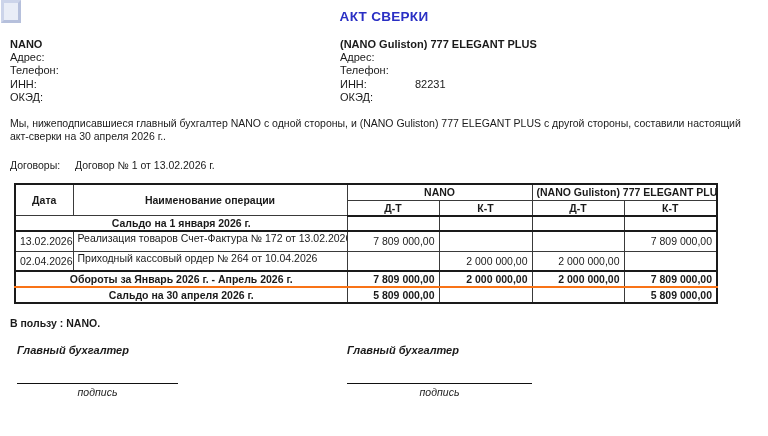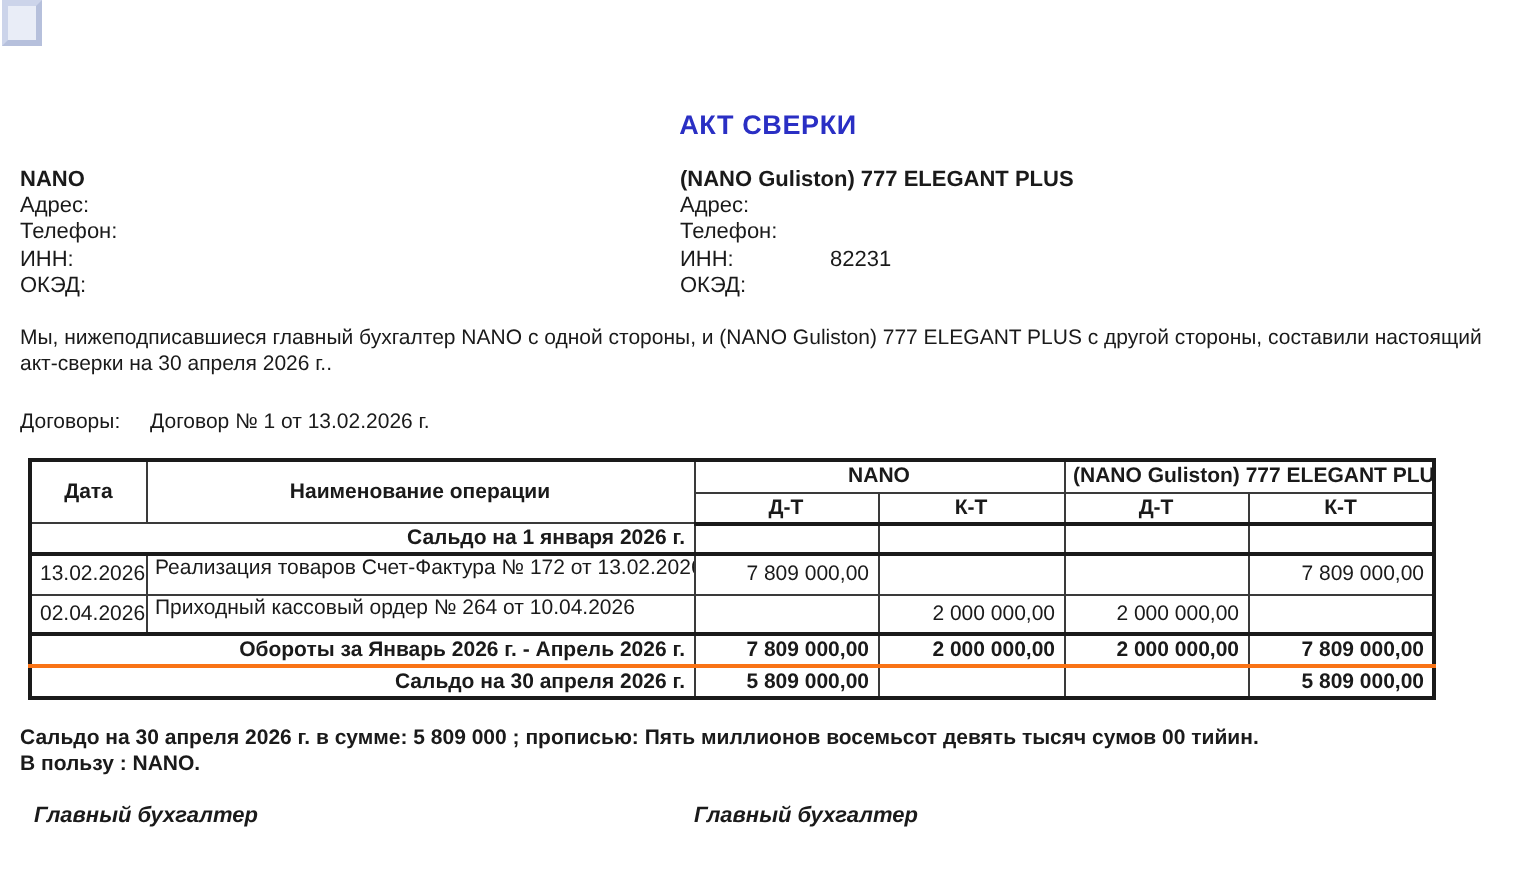--- a/index.html
+++ b/index.html
@@ -6,21 +6,21 @@
   html,body { margin:0; padding:0; }
   body {
     width:768px; height:436px; background:#ffffff; overflow:hidden;
     font-family:"Liberation Sans", sans-serif; color:#1a1a1a; position:relative;
   }
   .corner-btn {
     position:absolute; left:1px; top:0; width:20px; height:23px;
     background:#e9edf7; border:3px solid #ccd4ea;
     border-right-color:#b6c0dc; border-bottom-color:#b6c0dc;
   }
-  .doc-header { text-align:center; padding-top:9px;margin-top:46px; }
+  .doc-header { text-align:center; padding-top:9px; }
   .doc-title { font-size:13.5px; font-weight:bold; color:#2a2fc4; letter-spacing:.3px; }
   .doc-subtitle { font-size:12px; color:#3b48d6; margin-top:4px; }
   .doc-period { font-size:12px; color:#3b48d6; margin-top:2px; }
 
   .parties { display:flex; margin-top:14px; padding-left:10px; font-size:11px; }
   .party { line-height:13.2px; }
   .party-left { width:330px; }
   .party-name { font-weight:bold; }
   .inn-label { display:inline-block; width:75px; }
 
@@ -34,21 +34,21 @@
     border:2px solid #1a1a1a;
   }
   .acttable th, .acttable td {
     border:1px solid #3a3a3a; padding:1px 4px; overflow:hidden; white-space:nowrap;
   }
   .acttable th { font-weight:bold; text-align:center; vertical-align:middle; }
   .hdr1 th { height:16px; }
   .hdr2 th { height:15px; border-bottom:2px solid #1a1a1a;margin-left:12px; }
   .row-opening td { height:11px; border-bottom:2px solid #1a1a1a; }
   .row-data td { height:20px; }
-  .label-cell { text-align:right; font-weight:bold; vertical-align:middle; }
+  .label-cell { text-align:center; font-weight:bold; vertical-align:middle; }
   .date-cell { text-align:center; vertical-align:middle; }
   .op-cell { text-align:left; vertical-align:top; white-space:normal; line-height:11px; padding-top:2px; }
   .num { text-align:right; vertical-align:middle; }
   .row-turnover td { height:13px; font-weight:bold; border-top:2px solid #1a1a1a; border-bottom:2px solid #f97316; }
   .row-closing td { height:13px; font-weight:bold; }
 
   .summary { font-size:10.5px; font-weight:bold; line-height:12.5px; margin-top:13px; padding-left:10px; }
   .signatures { display:flex; margin-top:14px; }
   .sig-block-left { margin-left:17px; width:315px; }
   .sig-block-right { margin-left:15px; }
@@ -150,21 +150,20 @@
       <td colspan="2" class="label-cell">Сальдо на  30 апреля 2026 г.</td>
       <td class="num">5 809 000,00</td>
       <td class="num"></td>
       <td class="num"></td>
       <td class="num">5 809 000,00</td>
     </tr>
   </tbody>
 </table>
 
 <div class="summary">
-  <div>Сальдо на 30 апреля 2026 г.   в сумме: 5 809 000 ; прописью: Пять миллионов восемьсот девять тысяч сумов 00 тийин.</div>
   <div>В пользу : NANO.</div>
 </div>
 
 <div class="signatures">
   <div class="sig-block-left">
     <div class="sig-title">Главный бухгалтер</div>
     <div class="sig-line sig-line-left"></div>
     <div class="sig-caption cap-left">подпись</div>
   </div>
   <div class="sig-block-right">

